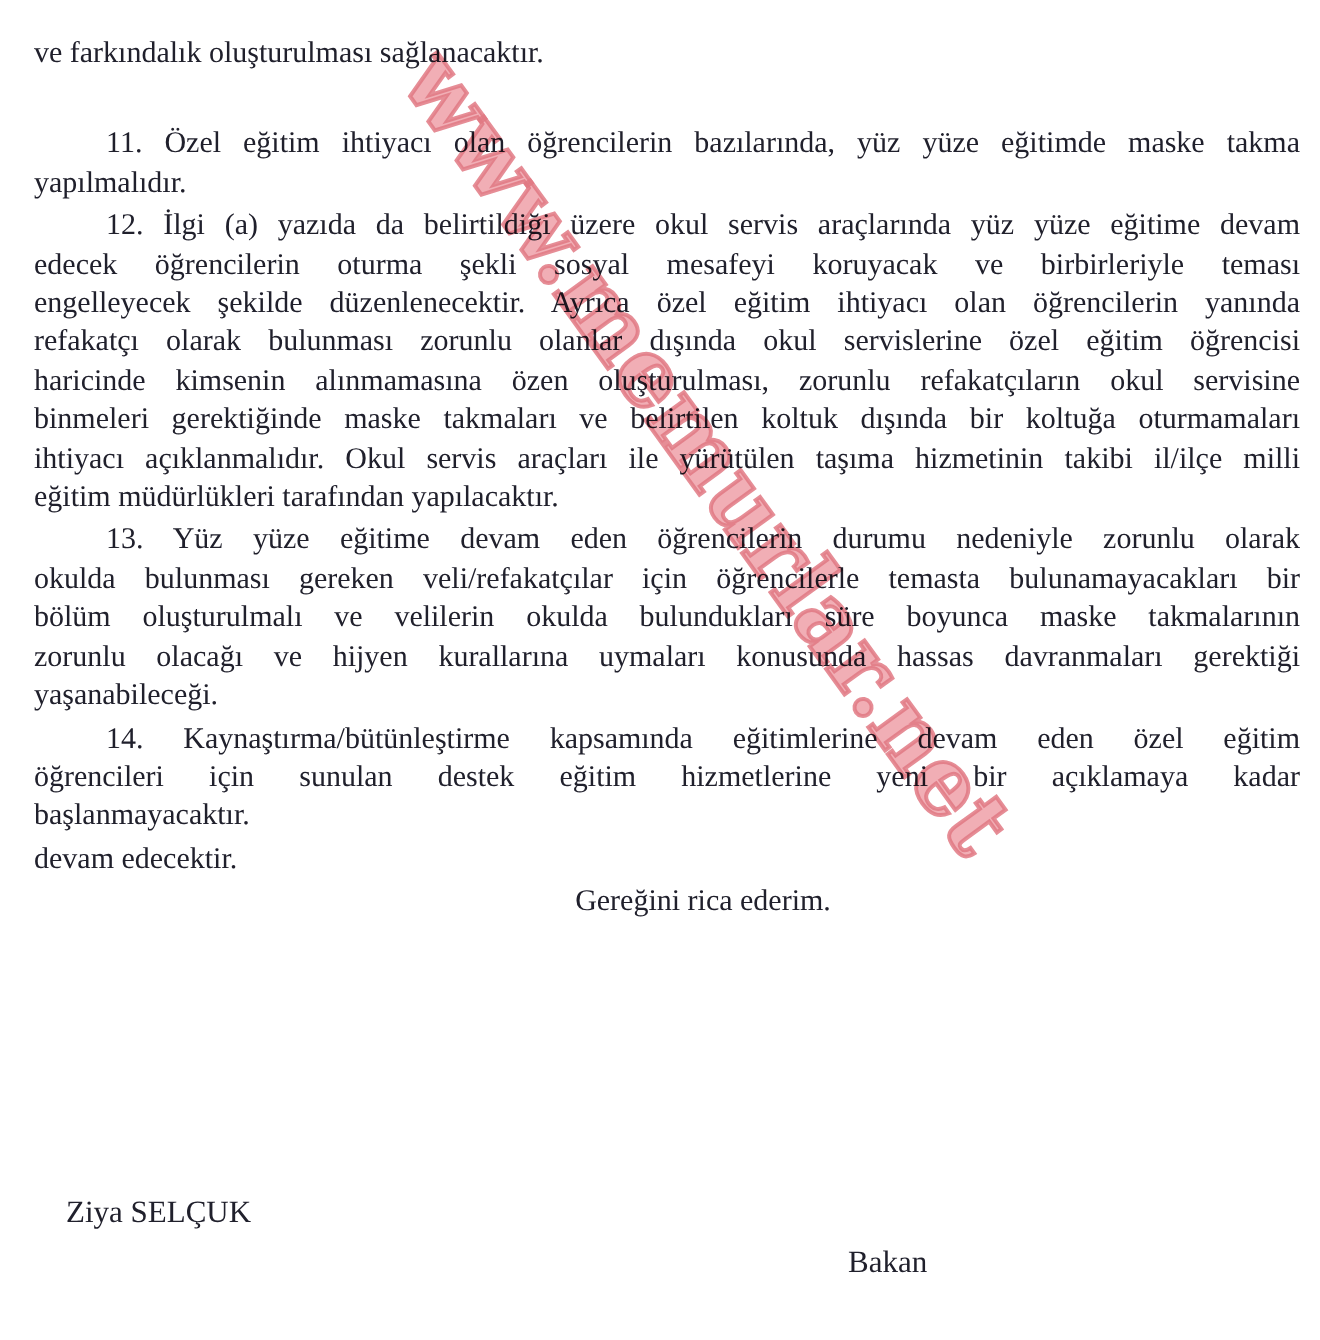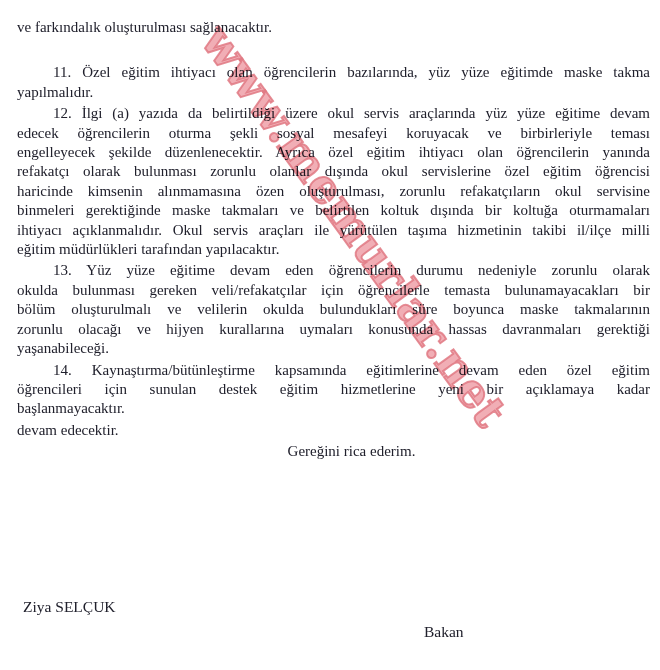--- a/index.html
+++ b/index.html
@@ -35,21 +35,21 @@
   .cont  { margin-bottom: 26px; }
   .para  { margin-bottom: 2px; }
   .closing {
     padding-left: 36px;
     margin-top: 1px;
     line-height: 19.4px;
     text-align: center;
   }
   .sig-name {
     position: absolute;
-    left: 23px;
+    left: 33px;
     top: 597px;
     font-size: 15.5px;
     line-height: 19px;
   }
   .sig-title {
     position: absolute;
     left: 424px;
     top: 622px;
     font-size: 15.5px;
     line-height: 19px;

